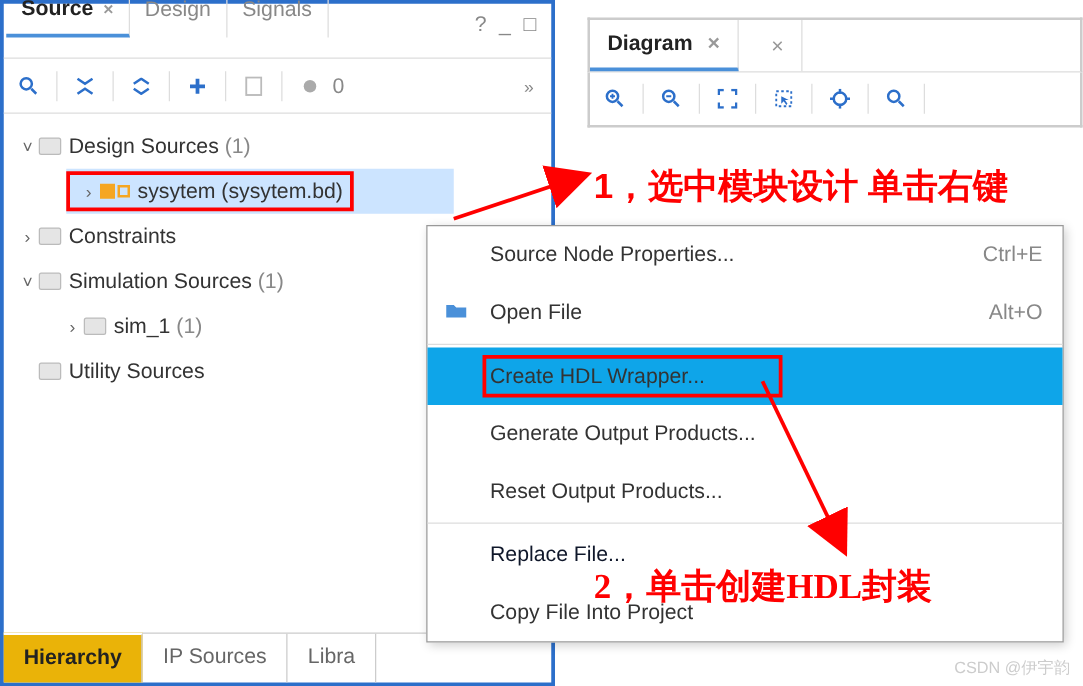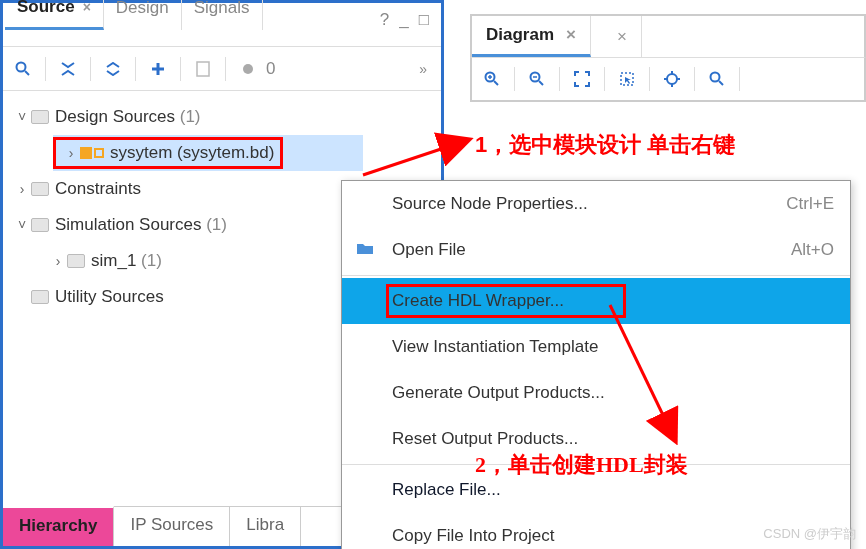--- a/index.html
+++ b/index.html
@@ -20,35 +20,35 @@
 .tree-indent { display: inline-block; }
 .chev { width: 18px; text-align: center; color: #666; font-size: 14px; }
 .folder-ico { width: 18px; height: 14px; background: #e5e5e5; border: 1px solid #bbb; border-radius: 2px; margin-right: 6px; display: inline-block; }
 .bd-ico { display: inline-flex; align-items: center; gap: 2px; margin-right: 6px; }
 .bd-tri { width: 12px; height: 12px; background: #f5a623; display: inline-block; }
 .bd-sq { width: 10px; height: 10px; border: 2px solid #f5a623; display: inline-block; }
 .count { color: #888; }
 .selected-item { border: 3px solid #ff0000; padding: 3px 6px; display: inline-flex; align-items: center; }
 .bottom-tabs { position: absolute; bottom: 0; left: 0; right: 0; height: 40px; border-top: 1px solid #ccc; display: flex; }
 .btab { padding: 8px 16px; border-right: 1px solid #ccc; color: #666; cursor: pointer; }
-.btab.active { font-weight: bold; color: #222; background: #ec4899; border-top: 2px solid #fff; margin-top: -1px; }
+.btab.active { font-weight: bold; color: #222; background: #eab308; border-top: 2px solid #fff; margin-top: -1px; }
 .right-panel { position: absolute; left: 470px; top: 0; width: 396px; margin-top: 14px; }
 .right-tabs { display: flex; height: 44px; border: 2px solid #ccc; border-bottom: 1px solid #ddd; }
 .rtab { padding: 0 14px; display: flex; align-items: center; color: #888; border-right: 1px solid #ddd; cursor: pointer; }
 .rtab.active { color: #222; font-weight: bold; border-bottom: 3px solid #4a90d9; }
 .right-toolbar { display: flex; align-items: center; height: 44px; border: 2px solid #ccc; border-top: none; padding: 0 6px; gap: 4px; }
 .context-menu { position: absolute; left: 341px; top: 180px; width: 510px; background: #fff; border: 1px solid #999; box-shadow: 2px 2px 8px rgba(0,0,0,0.2); }
 .menu-item { display: flex; align-items: center; height: 46px; padding: 0 16px 0 50px; cursor: pointer; position: relative; }
 .menu-item.highlighted { background: #0ea5e9; }
 .menu-item.disabled { color: #0f172a; text-align: center; }
 .menu-icon { position: absolute; left: 14px; top: 50%; transform: translateY(-50%); }
 .menu-shortcut { margin-left: auto; color: #888; }
 .menu-sep { height: 1px; background: #ddd; margin: 2px 0; }
 .redbox-menu { border: 3px solid #ff0000; position: absolute; left: 44px; top: 103px; width: 240px; height: 34px; pointer-events: none; }
-.annotation { position: absolute; color: #ff0000; font-size: 22px; font-weight: bold; pointer-events: none; }
+.annotation { position: absolute; color: #ff0000; font-size: 28px; font-weight: bold; pointer-events: none; }
 .ann1 { left: 475px; top: 130px; }
 .ann2 { left: 475px; top: 450px; font-family: Liberation Serif, serif; }
 .watermark { position: absolute; right: 10px; bottom: 6px; color: #ccc; font-size: 13px; }
 svg.arrow { position: absolute; pointer-events: none; }
 </style>
 </head>
 <body>
 
 <div class="left-panel">
   <div class="tabbar">
@@ -235,23 +235,20 @@
         </svg></span>
     <span>Open File</span>
     <span class="menu-shortcut">Alt+O</span>
   </div>
   <div class="menu-sep"></div>
   <div class="menu-item highlighted">
     <span>Create HDL Wrapper...</span>
   </div>
   <div class="redbox-menu"></div>
   <div class="menu-item">
-    <span>View Instantiation Template</span>
-  </div>
-  <div class="menu-item">
     <span>Generate Output Products...</span>
   </div>
   <div class="menu-item">
     <span>Reset Output Products...</span>
   </div>
   <div class="menu-sep"></div>
   <div class="menu-item disabled">
     <span>Replace File...</span>
   </div>
   <div class="menu-item">

